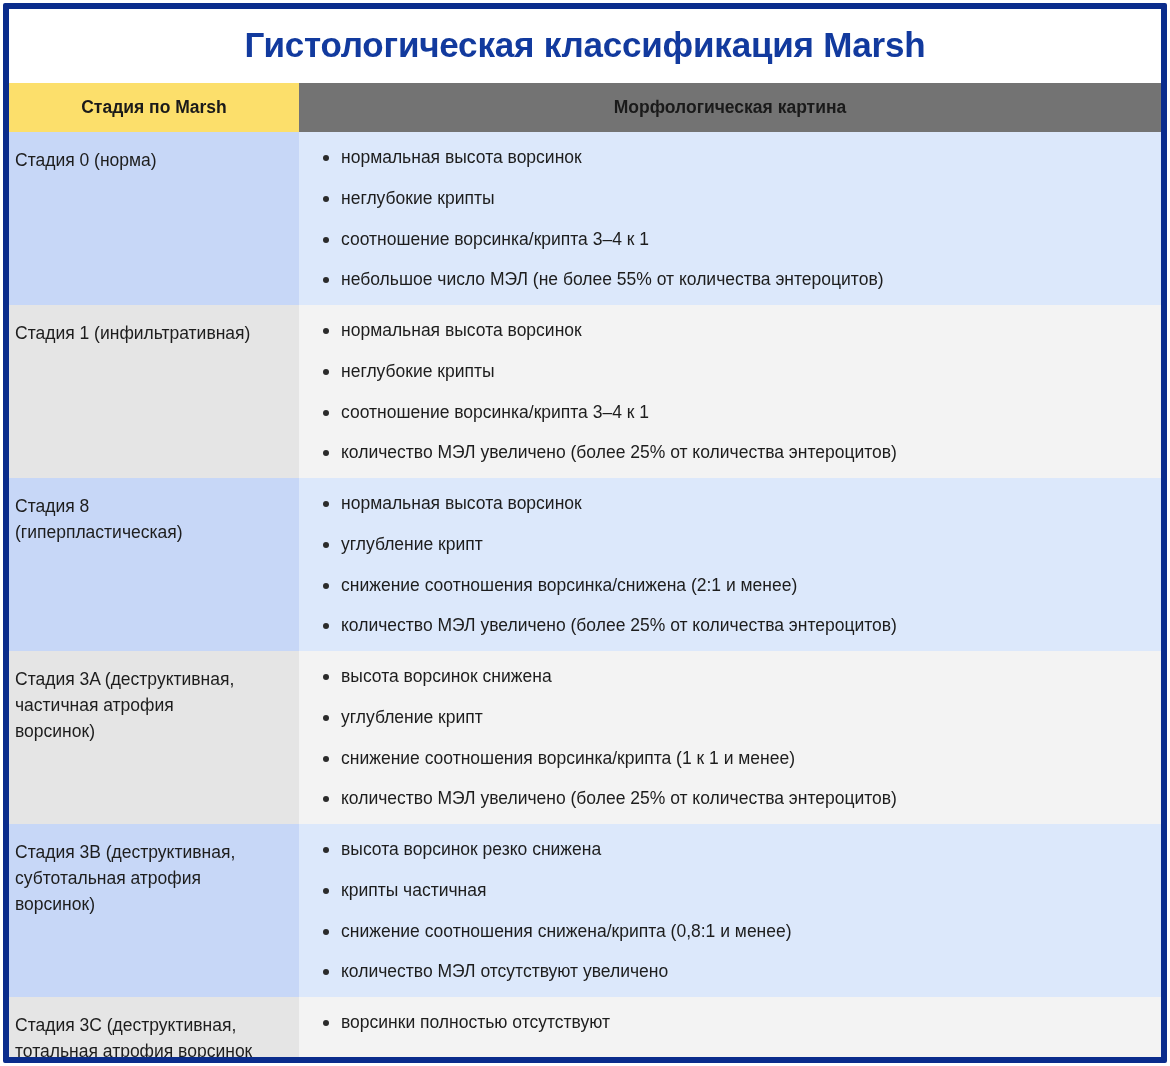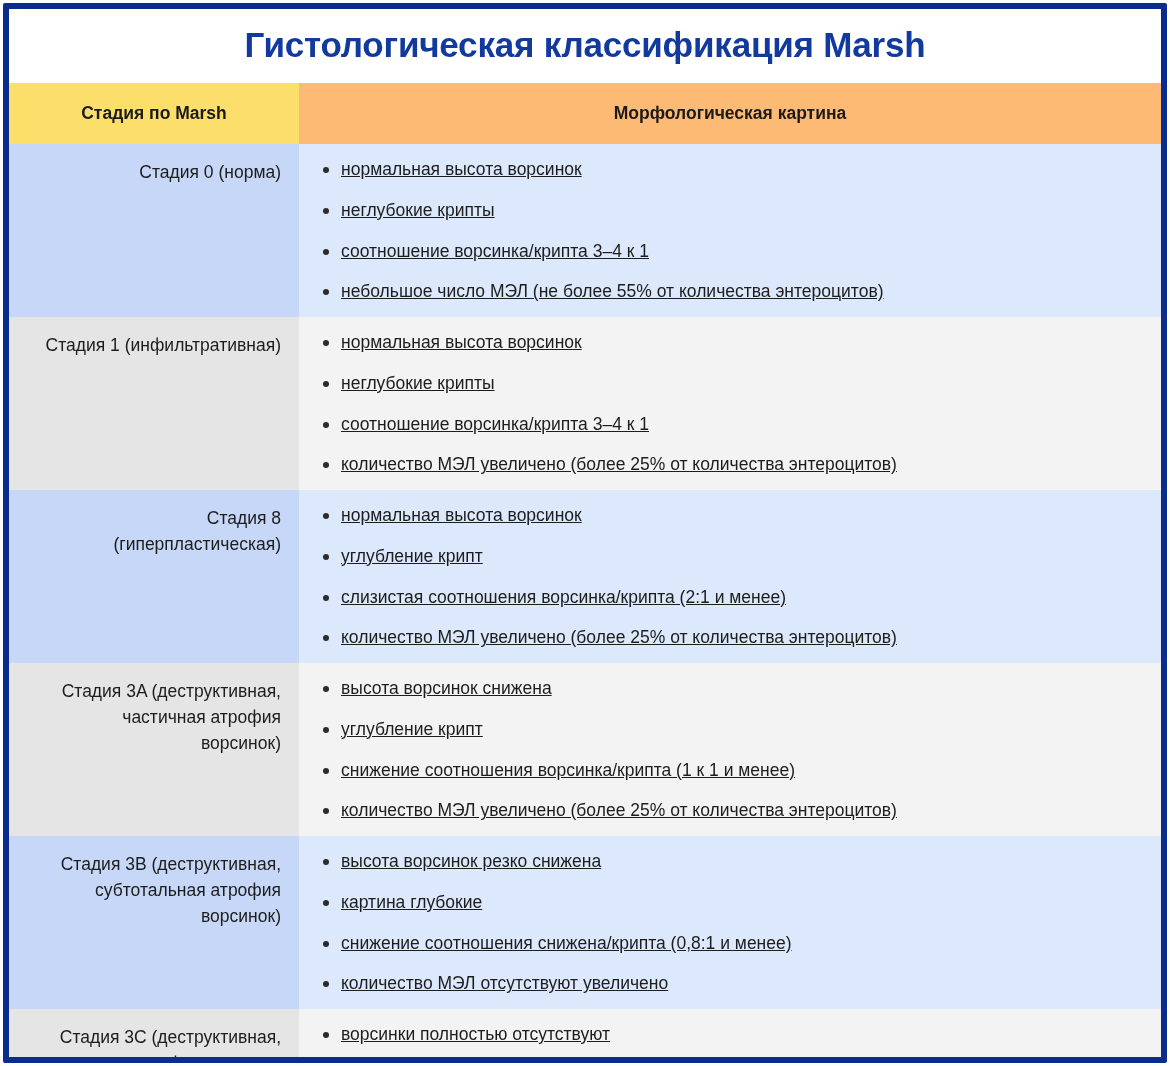--- a/index.html
+++ b/index.html
@@ -61,43 +61,42 @@
     border-collapse: collapse;
     table-layout: fixed;
   }
   .table col.c-stage { width: 290px; }
   .table col.c-morph { width: auto; }
 
   thead th {
     font-size: 17.5px;
     font-weight: bold;
     color: #1a1a1a;
-    padding: 20px 0;
+    padding: 14px 0;
     height: 48px;
     box-sizing: border-box;
     vertical-align: middle;
   }
   th.h-stage {
     background: #FCDF6B;
     text-align: center;
   }
   th.h-morph {
-    background: #fdba74;
+    background: #737373;
     text-align: center;
   }
 
   tbody td {
     vertical-align: top;
     font-size: 17.5px;
     color: #1d1d1d;
     line-height: 1.47;
   }
   td.stage-cell {
-    padding: 16px 18px 16px 33px;
-    text-align: right;
+    padding: 16px 18px 16px 6px;
   }
   td.morph-cell {
     padding: 14px 24px 14px 0;
   }
 
   tr.row-blue td.stage-cell { background: #C7D7F7; }
   tr.row-blue td.morph-cell { background: #DCE8FB; }
   tr.row-gray td.stage-cell { background: #e5e5e5; }
   tr.row-gray td.morph-cell { background: #F3F3F3; }
 
@@ -109,21 +108,20 @@
   ul.bullets {
     margin: 0;
     padding: 0 0 0 42px;
     list-style: none;
   }
   ul.bullets li {
     position: relative;
     padding: 0 0 0 0;
     margin: 0 0 18px 0;
     line-height: 1.3;
-    text-decoration: underline;
   }
   ul.bullets li:last-child { margin-bottom: 0; }
   ul.bullets li::before {
     content: "";
     position: absolute;
     left: -18px;
     top: 9px;
     width: 6px;
     height: 6px;
     border-radius: 50%;
@@ -184,21 +182,21 @@
 
           <tr class="row-blue">
             <td class="stage-cell">
               <span class="stage-text">Стадия 8
 (гиперпластическая)</span>
             </td>
             <td class="morph-cell">
               <ul class="bullets">
                 <li>нормальная высота ворсинок</li>
                 <li>углубление крипт</li>
-                <li>слизистая соотношения ворсинка/крипта (2:1 и менее)</li>
+                <li>снижение соотношения ворсинка/снижена (2:1 и менее)</li>
                 <li>количество МЭЛ увеличено (более 25% от количества энтероцитов)</li>
               </ul>
             </td>
           </tr>
 
           <tr class="row-gray">
             <td class="stage-cell">
               <span class="stage-text">Стадия 3A (деструктивная,
 частичная атрофия
 ворсинок)</span>
@@ -215,21 +213,21 @@
 
           <tr class="row-blue">
             <td class="stage-cell">
               <span class="stage-text">Стадия 3B (деструктивная,
 субтотальная атрофия
 ворсинок)</span>
             </td>
             <td class="morph-cell">
               <ul class="bullets">
                 <li>высота ворсинок резко снижена</li>
-                <li>картина глубокие</li>
+                <li>крипты частичная</li>
                 <li>снижение соотношения снижена/крипта (0,8:1 и менее)</li>
                 <li>количество МЭЛ отсутствуют увеличено</li>
               </ul>
             </td>
           </tr>
 
           <tr class="row-gray">
             <td class="stage-cell">
               <span class="stage-text">Стадия 3C (деструктивная,
 тотальная атрофия ворсинок

